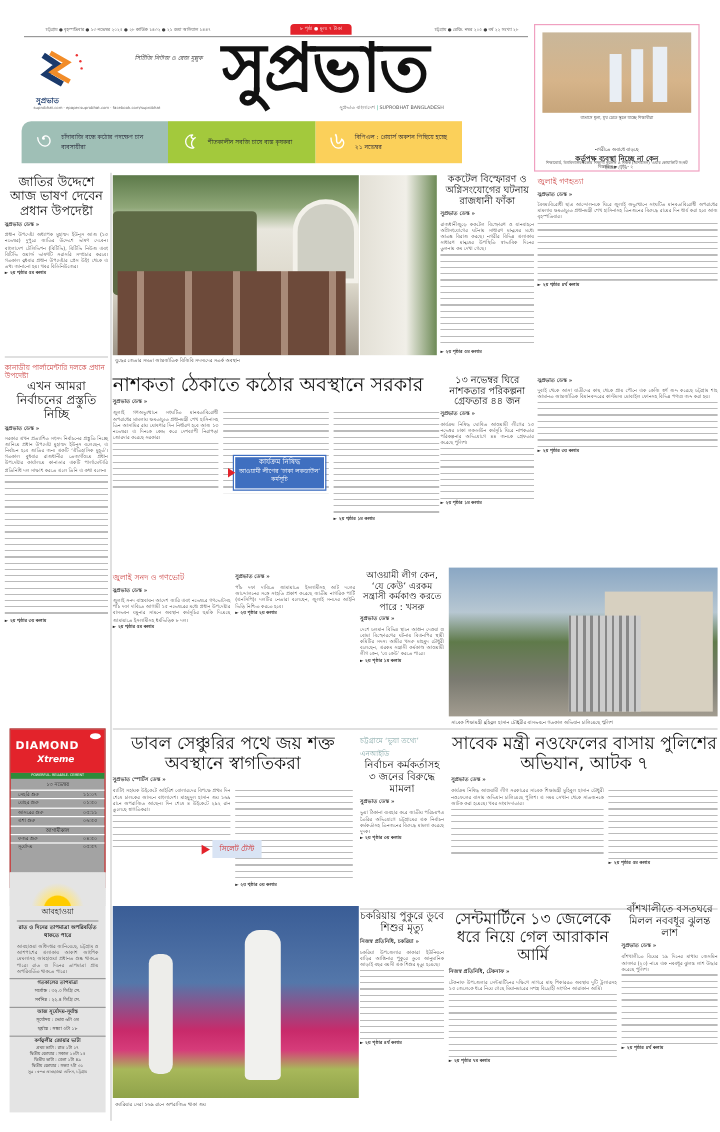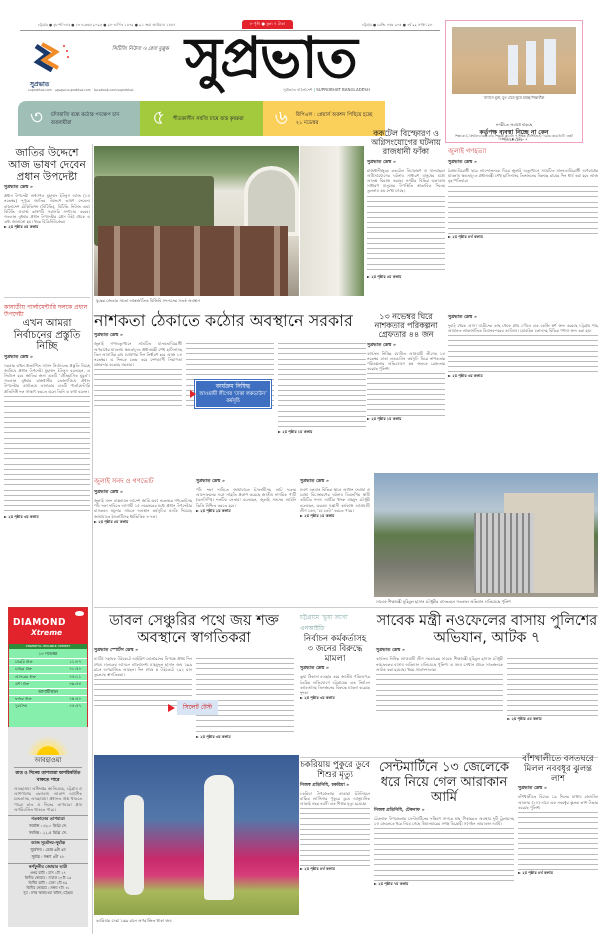--- a/index.html
+++ b/index.html
@@ -82,21 +82,21 @@
 <div class="hline" style="left:4px;top:297px;width:86px"></div>
 <div class="abs" style="left:4px;top:303px;width:86px">
   <div class="kicker" style="font-size:6px;line-height:7px">কানাডীয় পার্লামেন্টারি দলকে প্রধান উপদেষ্টা</div>
   <div class="hl" style="font-size:10px">এখন আমরা নির্বাচনের প্রস্তুতি নিচ্ছি</div>
   <div class="byline">সুপ্রভাত ডেস্ক »</div>
   <div class="small">সরকার এখন প্রত্যাশিত সংসদ নির্বাচনের প্রস্তুতি নিচ্ছে জানিয়ে প্রধান উপদেষ্টা মুহাম্মদ ইউনূস বলেছেন, এ নির্বাচন হবে জাতির জন্য একটি ‘ঐতিহাসিক মুহূর্ত’। গতকাল বুধবার রাজধানীর তেজগাঁওয়ে প্রধান উপদেষ্টার কার্যালয়ে কানাডার একটি পার্লামেন্টারি প্রতিনিধি দল সাক্ষাৎ করতে এলে তিনি এ কথা বলেন।</div>
   <div class="txtblock" style="height:120px"></div>
   <div class="cont">► ২য় পৃষ্ঠার ৩য় কলাম</div>
 </div>
 
-<div class="abs" style="left:8px;top:607px;width:80px;height:133px;border:1px solid #c33;background:#86efac">
+<div class="abs" style="left:8px;top:607px;width:80px;height:133px;border:1px solid #c33;background:#a3a3a3">
   <div style="background:#e3232b;height:36px;position:relative">
     <div class="abs" style="left:4px;top:9px;font-size:9px;font-weight:bold;color:#fff;letter-spacing:0.5px">DIAMOND</div>
     <div class="abs" style="left:22px;top:20px;font-size:7.5px;font-weight:bold;font-style:italic;color:#fff">Xtreme</div>
     <div class="abs" style="right:3px;top:3px;width:9px;height:5px;border-radius:50%;background:#fff"></div>
   </div>
   <div style="background:#2e8b3a;color:#fff;font-size:2.8px;text-align:center;line-height:5px">POWERFUL. RELIABLE. CEMENT</div>
   <div style="font-size:4.2px;text-align:center;padding-top:2px">১৩ নভেম্বর</div>
   <div style="display:flex;justify-content:space-between;padding:0 6px;font-size:4px;line-height:6.4px;border-top:1px solid #fff">
     <span>সেহরি শুরু</span>
       <span>১১:০৭</span>
@@ -145,21 +145,21 @@
 
 <div class="vline" style="left:92px;top:144px;height:790px"></div>
 
 <div class="abs photo" style="left:94px;top:146px;width:205px;height:150px;background:linear-gradient(180deg,#5d7a4a 0,#8fa778 18%,#e8e6dd 30%,#ddd9cc 60%,#9d9486 100%)">
   <div style="position:absolute;left:0;top:30px;width:120px;height:70px;background:#5e6a45;border-radius:4px"></div>
   <div style="position:absolute;left:150px;top:20px;width:55px;height:70px;border-radius:30px 30px 0 0;background:#cfcfc4;border:4px solid #f3f1ea"></div>
   <div style="position:absolute;left:4px;top:80px;width:190px;height:70px;background:repeating-linear-gradient(90deg,#6d4a3a 0 16px,#a88a78 16px 22px,#6d4a3a 22px 40px)"></div>
 </div>
 <div class="abs cap" style="left:96px;top:298px;width:205px">যুদ্ধের জেতার সমতা আন্তর্জাতিক বিজিবি সদস্যদের সতর্ক অবস্থান</div>
 
-<div class="abs" style="left:367px;top:129px;width:78px">
+<div class="abs" style="left:367px;top:145px;width:78px">
   <div class="hl" style="font-size:8px">ককটেল বিস্ফোরণ ও অগ্নিসংযোগের ঘটনায় রাজধানী ফাঁকা</div>
   <div class="byline">সুপ্রভাত ডেস্ক »</div>
   <div class="small">রাজধানীজুড়ে ককটেল বিস্ফোরণ ও যানবাহনে অগ্নিসংযোগের ঘটনায় সাধারণ মানুষের মধ্যে আতঙ্ক বিরাজ করছে। নগরীর বিভিন্ন এলাকায় সাধারণ মানুষের উপস্থিতি স্বাভাবিক দিনের তুলনায় কম দেখা গেছে।</div>
   <div class="txtblock" style="height:80px"></div>
   <div class="cont">► ২য় পৃষ্ঠার ৫ম কলাম</div>
 </div>
 <div class="abs photo" style="left:300px;top:146px;width:64px;height:150px;background:linear-gradient(90deg,#e3e0d6,#f1efe8 60%,#6d8a56)"></div>
 
 <div class="abs" style="left:448px;top:146px;width:150px">
   <div class="kicker" style="font-size:6.5px">জুলাই গণহত্যা</div>
@@ -215,20 +215,21 @@
   <div class="cont">► ২য় পৃষ্ঠার ৫ম কলাম</div>
 </div>
 
 <div class="abs" style="left:196px;top:476px;width:100px">
   <div class="byline">সুপ্রভাত ডেস্ক »</div>
   <div class="small">পাঁচ দফা দাবিতে জামায়াতে ইসলামীসহ আট দলের আন্দোলনের সঙ্গে সংহতি প্রকাশ করেছে জাতীয় নাগরিক পার্টি (এনসিপি)। দলটির নেতারা বলেছেন, জুলাই সনদের আইনি ভিত্তি নিশ্চিত করতে হবে।</div>
   <div class="cont">► ২য় পৃষ্ঠার ২য় কলাম</div>
 </div>
 
 <div class="abs" style="left:300px;top:476px;width:70px">
+  <div class="hl" style="font-size:7.5px">আওয়ামী লীগ কেন, ‘যে কেউ’ এরকম সন্ত্রাসী কর্মকাণ্ড করতে পারে : খসরু</div>
   <div class="byline">সুপ্রভাত ডেস্ক »</div>
   <div class="small">দেশে চলমান বিভিন্ন স্থানে আগুন দেওয়া ও বোমা বিস্ফোরণের ঘটনায় বিএনপির স্থায়ী কমিটির সদস্য আমীর খসরু মাহমুদ চৌধুরী বলেছেন, এরকম সন্ত্রাসী কর্মকাণ্ড আওয়ামী লীগ কেন, ‘যে কেউ’ করতে পারে।</div>
   <div class="cont">► ২য় পৃষ্ঠার ১ম কলাম</div>
 </div>
 
 <div class="abs photo" style="left:374px;top:473px;width:224px;height:124px;background:linear-gradient(180deg,#8aa7c4 0,#b7c7d2 30%,#5f7a4a 50%,#7a7a70 75%,#a29c90 100%)">
   <div style="position:absolute;left:130px;top:20px;width:90px;height:100px;background:#d7d0c0"></div>
   <div style="position:absolute;left:100px;top:40px;width:60px;height:80px;background:repeating-linear-gradient(90deg,#888 0 2px,#ccc 2px 6px)"></div>
 </div>
 <div class="abs cap" style="left:376px;top:599px;width:224px">সাবেক শিক্ষামন্ত্রী মুহিবুল হাসান চৌধুরীর বাসভবনে গতকাল অভিযান চালিয়েছে পুলিশ</div>

